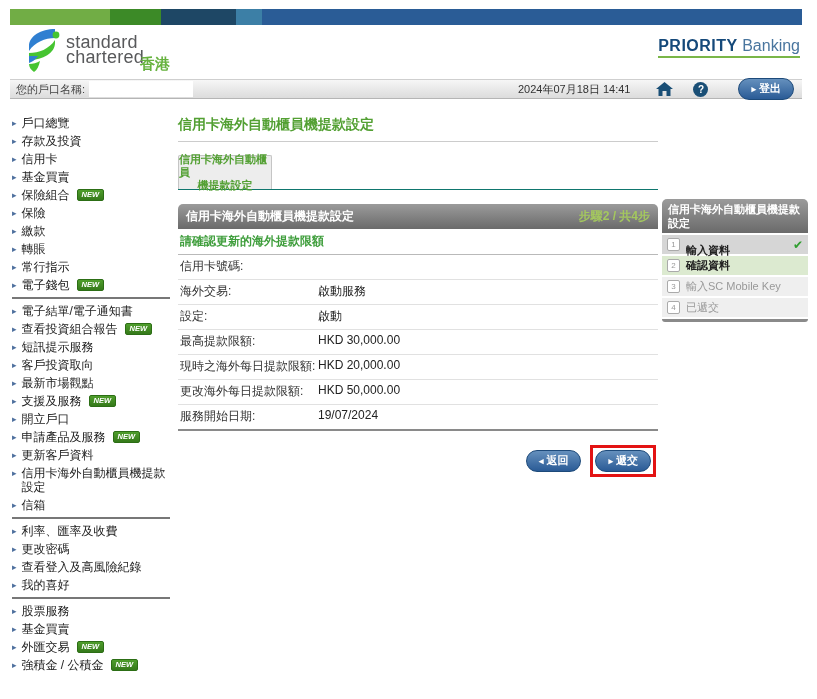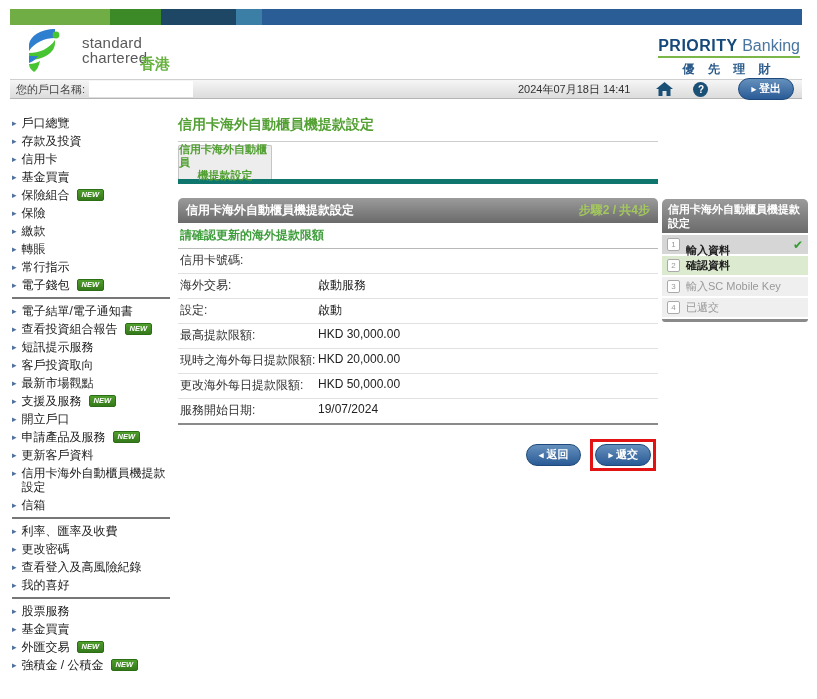--- a/index.html
+++ b/index.html
@@ -9,21 +9,21 @@
   .topbar{position:absolute;left:10px;top:9px;width:792px;height:16px;display:flex;}
   .topbar div{height:100%;}
   .seg1{width:100px;background:#71ad45;}
   .seg2{width:51px;background:#3c8a27;}
   .seg3{width:75px;background:#1e4765;}
   .seg4{width:26px;background:#3c7fa6;}
   .seg5{flex:1;background:#2a5c96;}
   
   .brandrow{position:absolute;left:10px;top:25px;width:792px;height:52px;}
   .scmark{position:absolute;left:12px;top:2px;}
-  .brandtxt{position:absolute;left:72px;top:10px;color:#58595b;font-size:15px;line-height:15px;letter-spacing:.2px;}
+  .brandtxt{position:absolute;left:56px;top:10px;color:#58595b;font-size:18px;line-height:15px;letter-spacing:.2px;}
   .region{position:absolute;left:130px;top:30px;color:#66b23e;font-weight:bold;font-size:15px;}
   .priority{position:absolute;right:2px;top:12px;text-align:center;}
   .priority .en{border-bottom:2px solid #7ab648;padding-bottom:1px;font-size:16px;}
   .priority .en b{color:#15497a;letter-spacing:.5px;}
   .priority .en span{color:#49759e;}
   .priority .zh{margin-top:3px;color:#2a5b8a;font-size:12px;font-weight:bold;letter-spacing:5px;}
   
   .acctbar{position:absolute;left:10px;top:79px;width:792px;height:20px;
            background:linear-gradient(#f6f6f6,#dcdcdc);border-top:1px solid #cfcfcf;border-bottom:1px solid #b5b5b5;
            display:flex;align-items:center;padding:0 6px;box-sizing:border-box;font-size:11px;}
@@ -42,21 +42,21 @@
   .sidebar{position:absolute;left:12px;top:114px;width:158px;}
   .sitem{display:flex;gap:5px;padding:2px 0;color:#222;line-height:14px;cursor:pointer;align-items:flex-start;}
   .bullet{color:#4d6f9d;font-size:9px;line-height:14px;flex:none;}
   .badge{background:linear-gradient(#4f9e2c,#35791a);border:1px solid #2c6e15;color:#fff;font-size:7.5px;
          font-weight:bold;font-style:italic;padding:1px 4px;border-radius:2px;margin-left:2px;
          align-self:center;white-space:nowrap;line-height:8px;}
   .sdiv{border-top:2px solid #777;margin:3px 0;}
   
   .main{position:absolute;left:178px;top:116px;width:480px;}
   .page-title{color:#53a033;font-weight:bold;font-size:14px;padding-bottom:7px;border-bottom:1px solid #ccc;}
-  .tabrow{margin-top:3px;border-bottom:5px solid #0f766e;height:34px;}
+  .tabrow{margin-top:13px;border-bottom:1px solid #0f766e;height:34px;}
   .tab{width:94px;height:34px;background:#ededed;border:1px solid #c5c5c5;border-bottom:0;border-radius:2px 2px 0 0;
        display:flex;flex-direction:column;justify-content:center;align-items:center;
        font-size:11px;font-weight:bold;color:#53a033;line-height:13px;cursor:pointer;box-sizing:border-box;}
   .panel-hd{margin-top:14px;background:linear-gradient(#9b9b9b,#6a6a6a);border-radius:5px 5px 0 0;
             color:#fff;font-weight:bold;font-size:12px;padding:4px 8px;display:flex;justify-content:space-between;align-items:center;}
   .step-ind{color:#a4c85e;}
   .subtitle{color:#3f9e3c;font-weight:bold;font-size:12px;padding:4px 2px 4px;border-bottom:1px solid #b9b9b9;}
   .drow{display:flex;font-size:12px;padding:3px 2px 4px;border-bottom:1px solid #e1e1e1;}
   .drow .l{width:138px;color:#333;flex:none;}
   .drow .v{color:#222;}
@@ -96,21 +96,20 @@
     <path fill="#2f7fd1" d="M7 29 L16 29 C13 33 10 35 7 36 Z"></path>
     <path fill="#46c431" d="M12 45 C9 43 7 40 7 37 C11 37 15 36 18 34 C17 39 15 43 12 45 Z"></path>
   </svg>
   <div class="brandtxt">
     <div>standard</div>
     <div>chartered</div>
   </div>
   <div class="region">香港</div>
   <div class="priority">
     <div class="en"><b>PRIORITY</b><span> Banking</span></div>
-    <div class="zh">優 先 理 財</div>
   </div>
 </div>
 
 <div class="acctbar">
   <span class="lbl">您的戶口名稱:</span>
   <input value="" style="">
   <span class="sp"></span>
   <span class="dt">2024年07月18日 14:41</span>
   <svg class="homeico" width="17" height="14" viewBox="0 0 17 14">
     <path fill="#1a4f76" d="M8.5 0 L17 7 L14.5 7 L14.5 14 L10.5 14 L10.5 9 L6.5 9 L6.5 14 L2.5 14 L2.5 7 L0 7 Z"></path>

